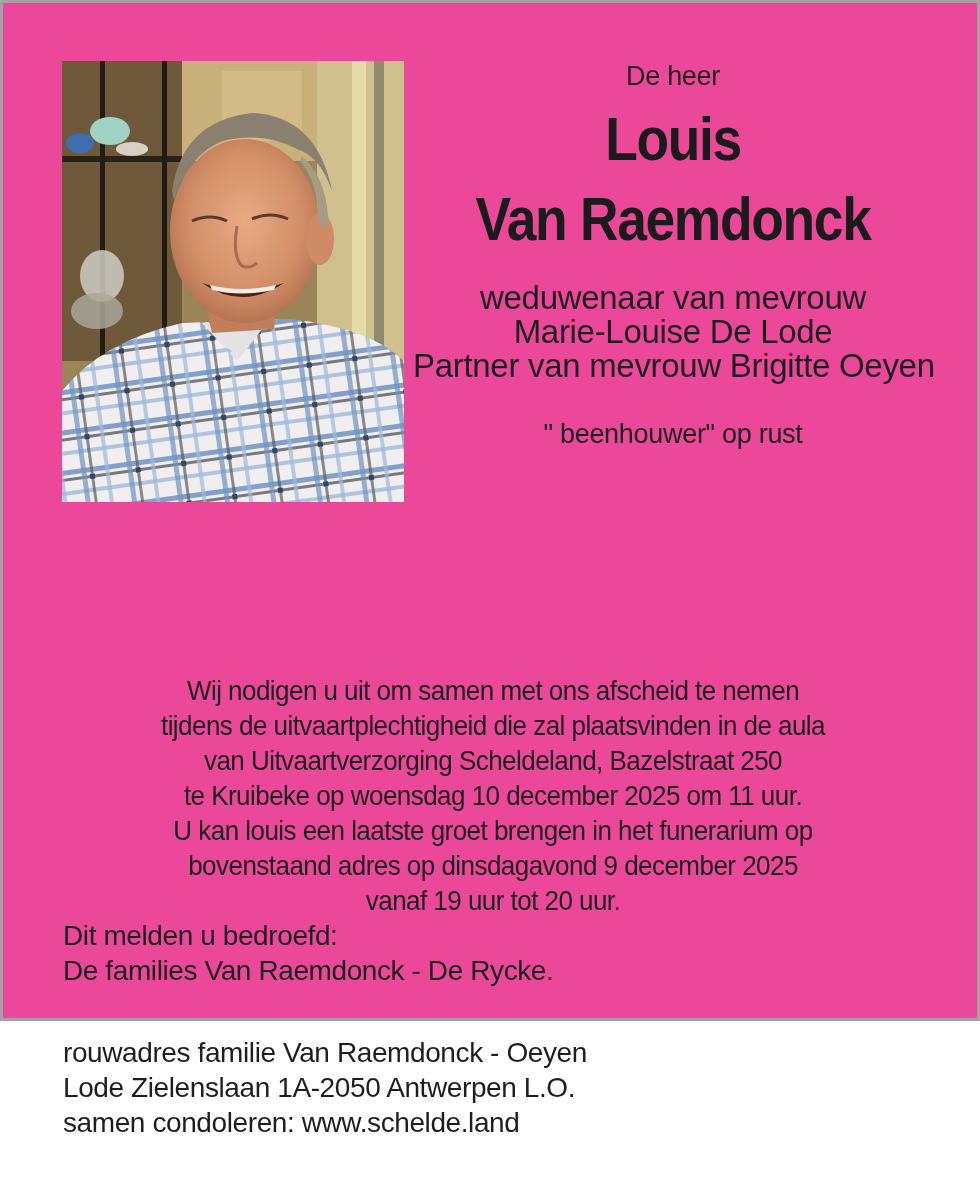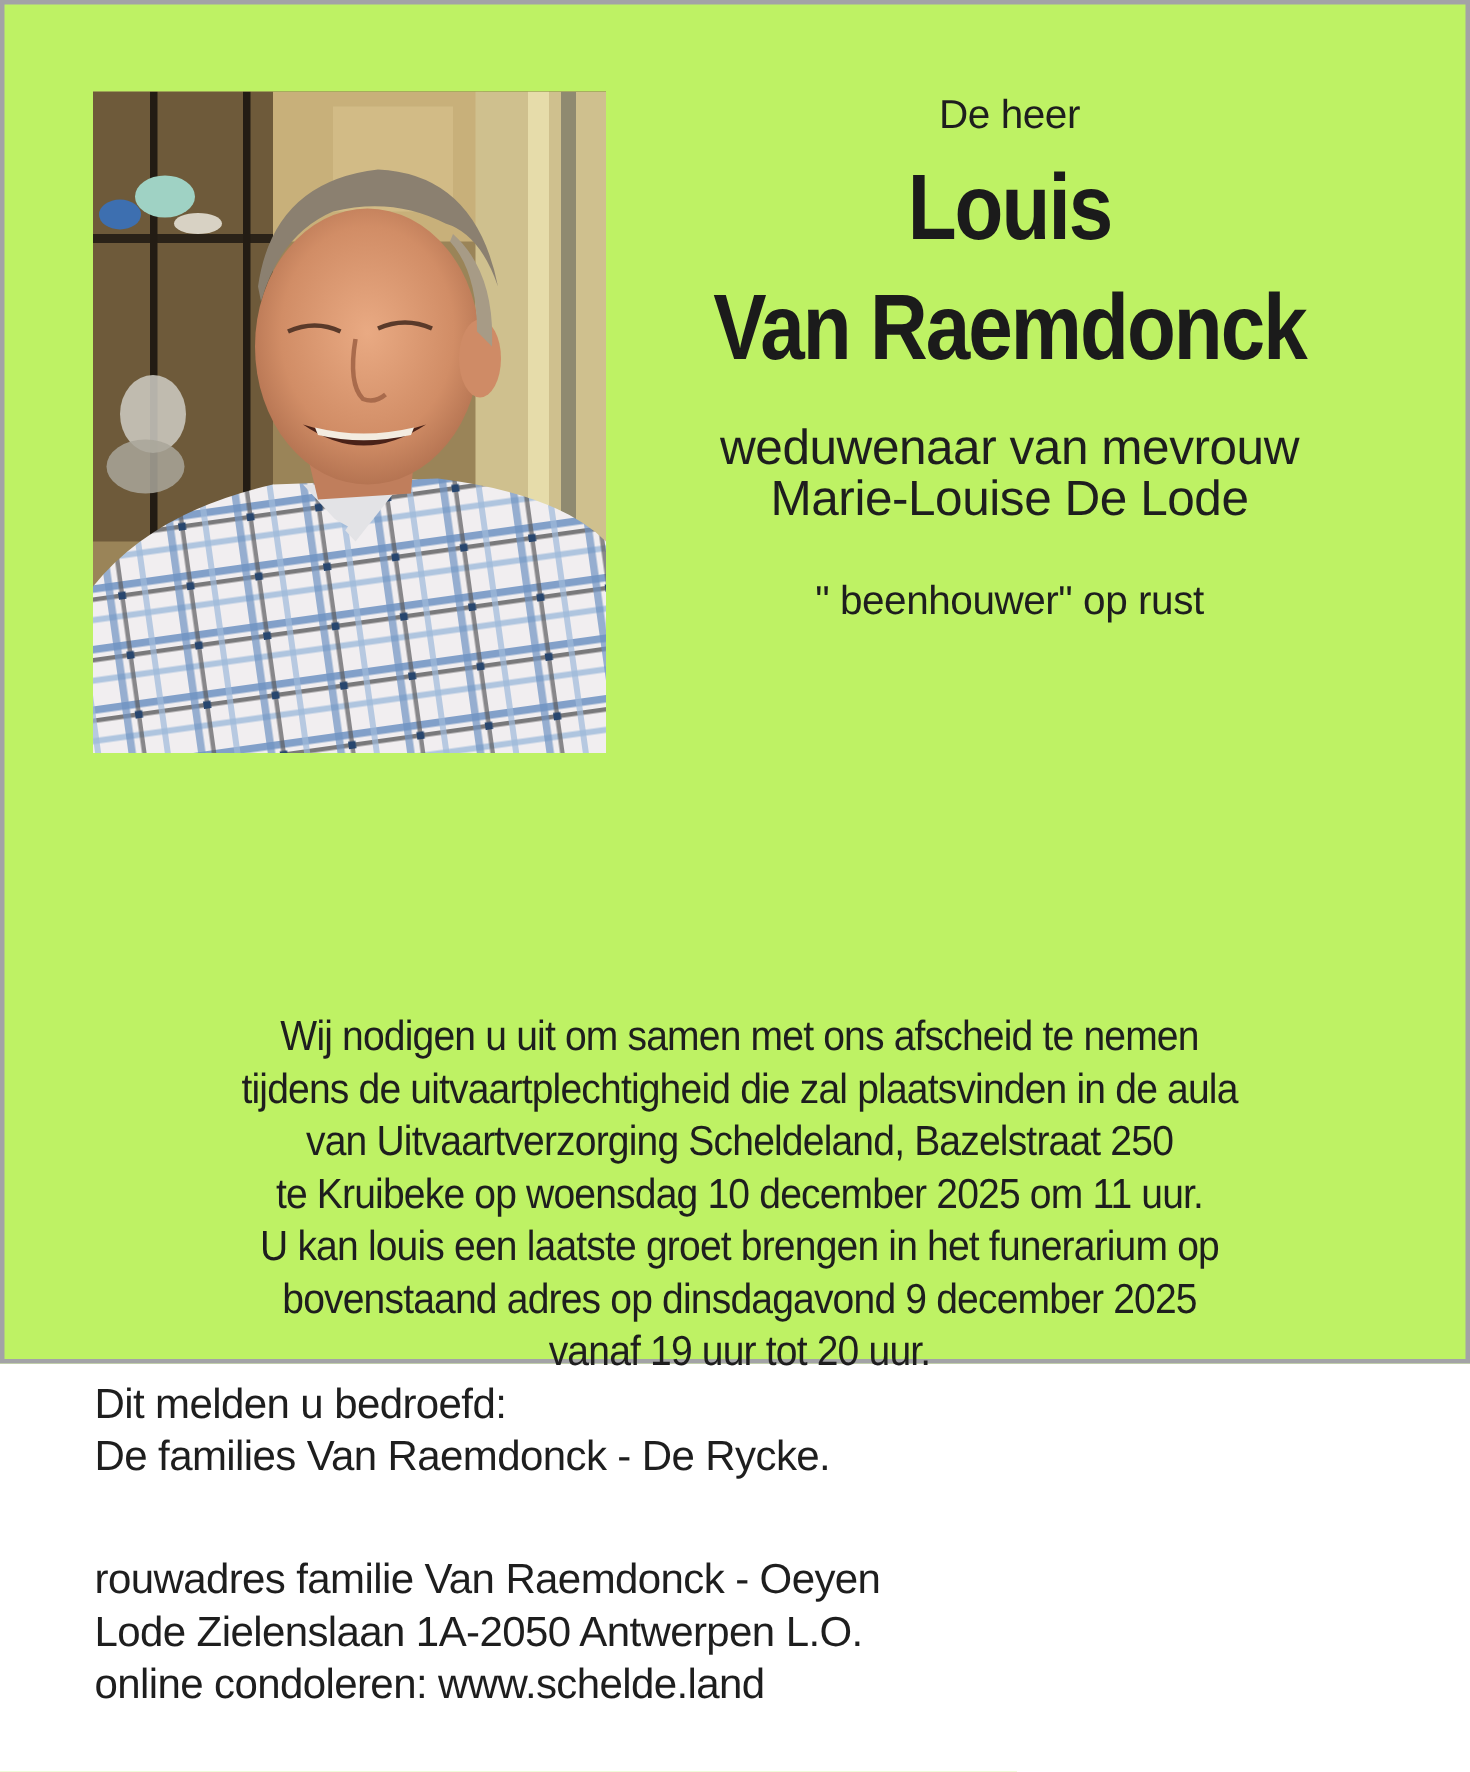--- a/index.html
+++ b/index.html
@@ -11,27 +11,27 @@
       width: 980px;
       height: 1181px;
       position: relative;
       overflow: hidden;
       font-family: "Liberation Sans", sans-serif;
       color: #1e1e1e;
     }
     .frame {
       position: absolute;
       left: 0; top: 0;
-      width: 980px; height: 909px;
+      width: 980px; height: 1021px;
       box-sizing: border-box;
       border-top: 3px solid #a3a3a6;
       border-left: 3px solid #a3a3a6;
       border-right: 3px solid #a3a3a6;
       border-bottom: 3px solid #a3a3a6;
-      background: #bef264;
+      background: #ec4899;
     }
     
     .photo {
       position: absolute;
       left: 59px;
       top: 58px;
       width: 342px;
       height: 441px;
       overflow: hidden;
       background: #8a7550;
@@ -169,20 +169,21 @@
     </svg>
   </div>
 
   <div class="head">
     <div class="salutation">De heer</div>
     <div class="name first">Louis</div>
     <div class="name">Van Raemdonck</div>
     <div class="spouse">
       <span class="ln">weduwenaar van mevrouw</span>
       <span class="ln">Marie-Louise De Lode</span>
+      <span class="ln">Partner van mevrouw Brigitte Oeyen</span>
     </div>
     <div class="profession">" beenhouwer" op rust</div>
   </div>
 
 
   <div class="center-block invite">
     <span class="ln">Wij nodigen u uit om samen met ons afscheid te nemen</span>
     <span class="ln">tijdens de uitvaartplechtigheid die zal plaatsvinden in de aula</span>
     <span class="ln">van Uitvaartverzorging Scheldeland, Bazelstraat 250</span>
     <span class="ln">te Kruibeke op woensdag 10 december 2025 om 11 uur.</span>
@@ -192,16 +193,16 @@
   </div>
 
   <div class="left-block signoff">
     <span class="ln">Dit melden u bedroefd:</span>
     <span class="ln">De families Van Raemdonck - De Rycke.</span>
   </div>
 
   <div class="left-block address">
     <span class="ln">rouwadres familie Van Raemdonck - Oeyen</span>
     <span class="ln">Lode Zielenslaan 1A-2050 Antwerpen L.O.</span>
-    <span class="ln">online condoleren: www.schelde.land</span>
+    <span class="ln">samen condoleren: www.schelde.land</span>
   </div>
 
 </div>
 
 </body></html>

